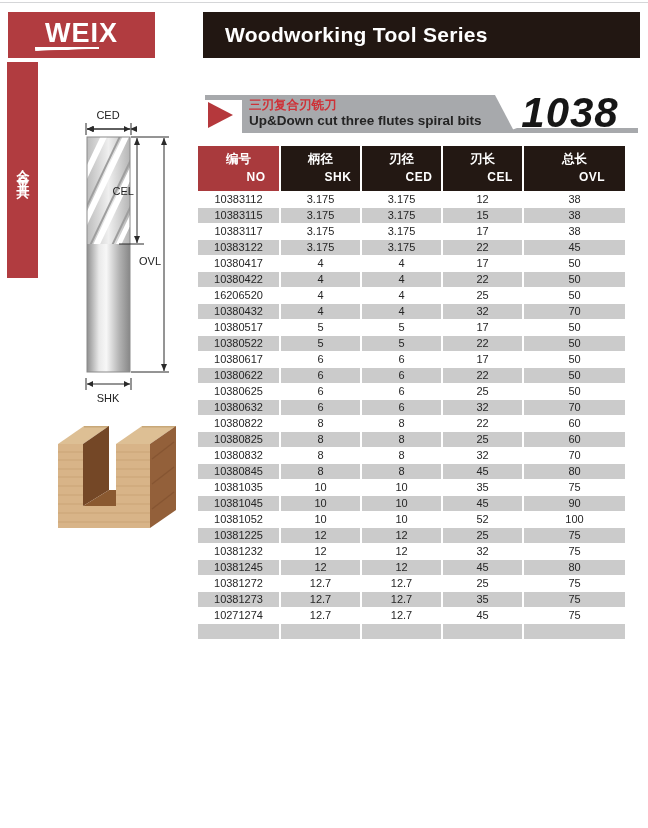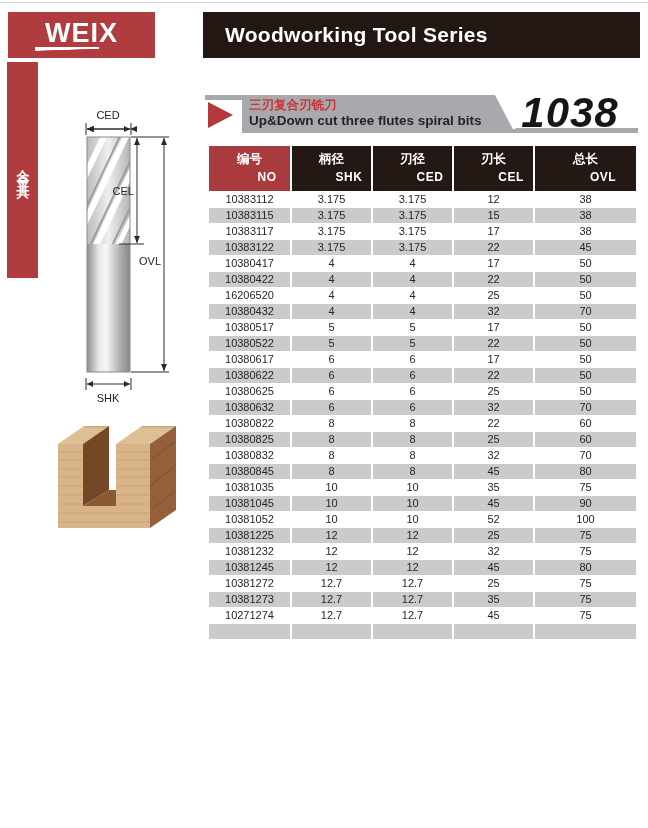--- a/index.html
+++ b/index.html
@@ -40,21 +40,21 @@
   .banner-triangle{position:absolute;left:3px;top:7px;width:0;height:0;
     border-top:13px solid transparent;border-bottom:13px solid transparent;
     border-left:25px solid #b5383c;}
   .banner-titles{position:absolute;left:44px;top:3px;line-height:1.2;}
   .banner-cn{color:#ce3238;font-weight:bold;font-size:12.5px;display:block;}
   .banner-en{color:#242424;font-weight:bold;font-size:13.5px;display:block;}
   .series-number{position:absolute;left:305px;top:-6px;width:120px;text-align:center;
     font-size:42px;font-weight:bold;font-style:italic;color:#161616;letter-spacing:1px;}
 
   
-  .spec-table{position:absolute;left:207px;top:145px;border-collapse:separate;
+  .spec-table{position:absolute;left:196px;top:145px;border-collapse:separate;
     border-spacing:2px 1px;table-layout:fixed;width:397px;}
   .spec-table th{padding:5px 0 6px 0;font-weight:bold;color:#fff;text-align:center;line-height:1.4;}
   .th-red{background:#a93a3d;}
   .th-dark{background:#231813;}
   .th-cn{font-size:12.5px;}
   .th-en{font-size:12px;letter-spacing:.5px;padding-left:35px;}
   .spec-table td{height:15px;padding:0;text-align:center;font-size:11px;color:#262626;
     line-height:15px;}
   .spec-table tbody tr:nth-child(even) td{background:#cbcbcb;}
   text.dim{font-size:11px;fill:#222;font-family:"Liberation Sans","DejaVu Sans",sans-serif;}

